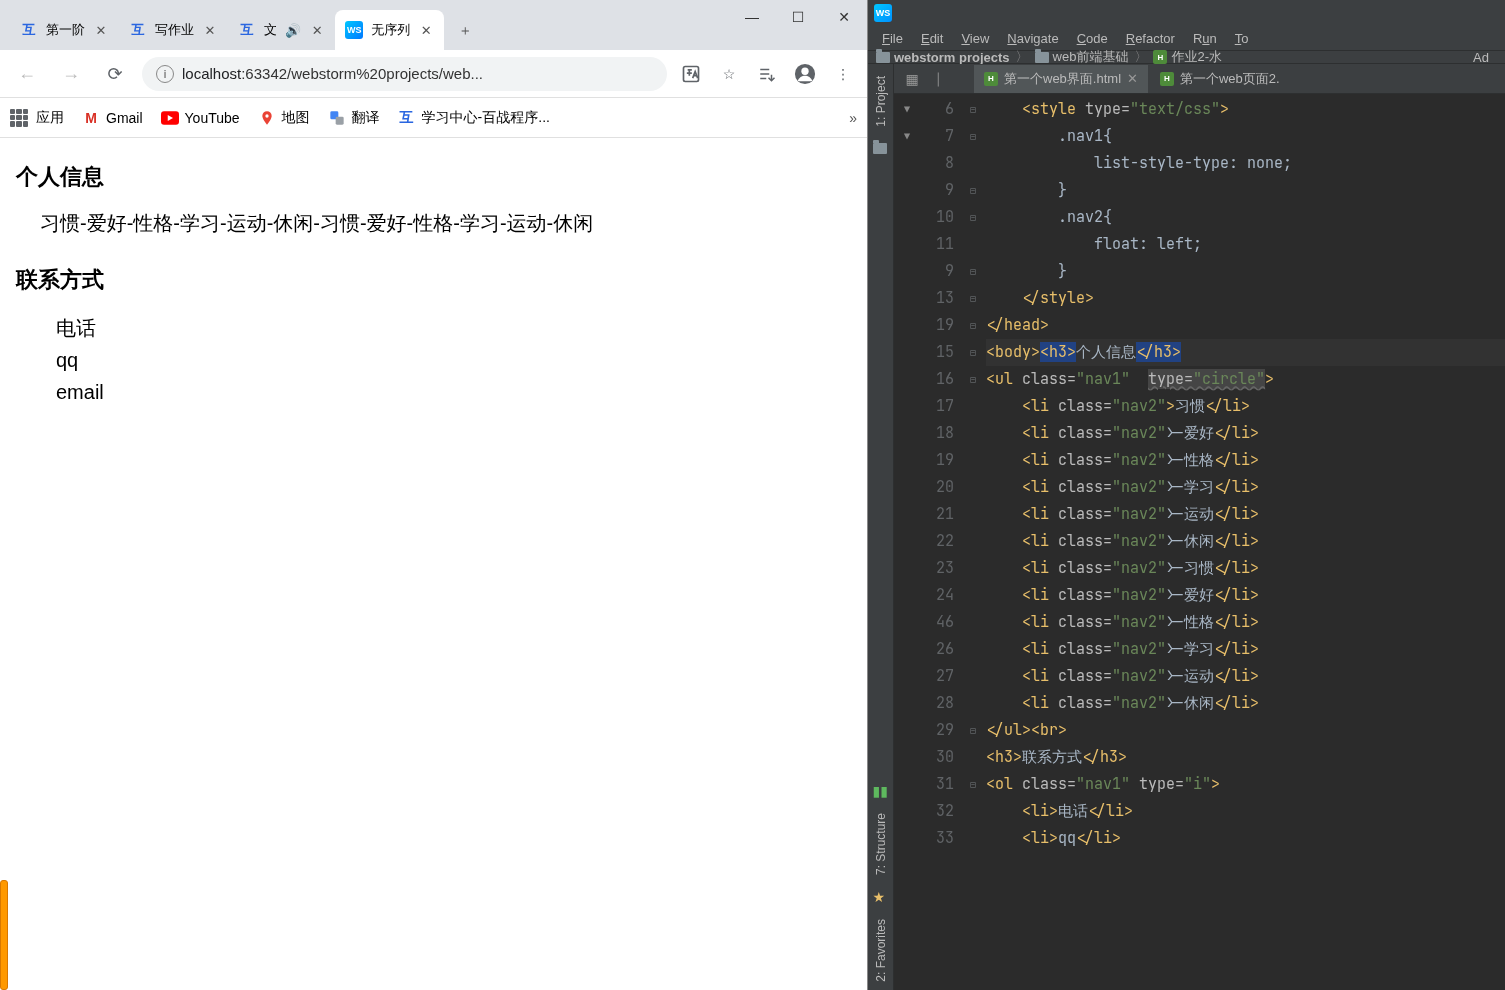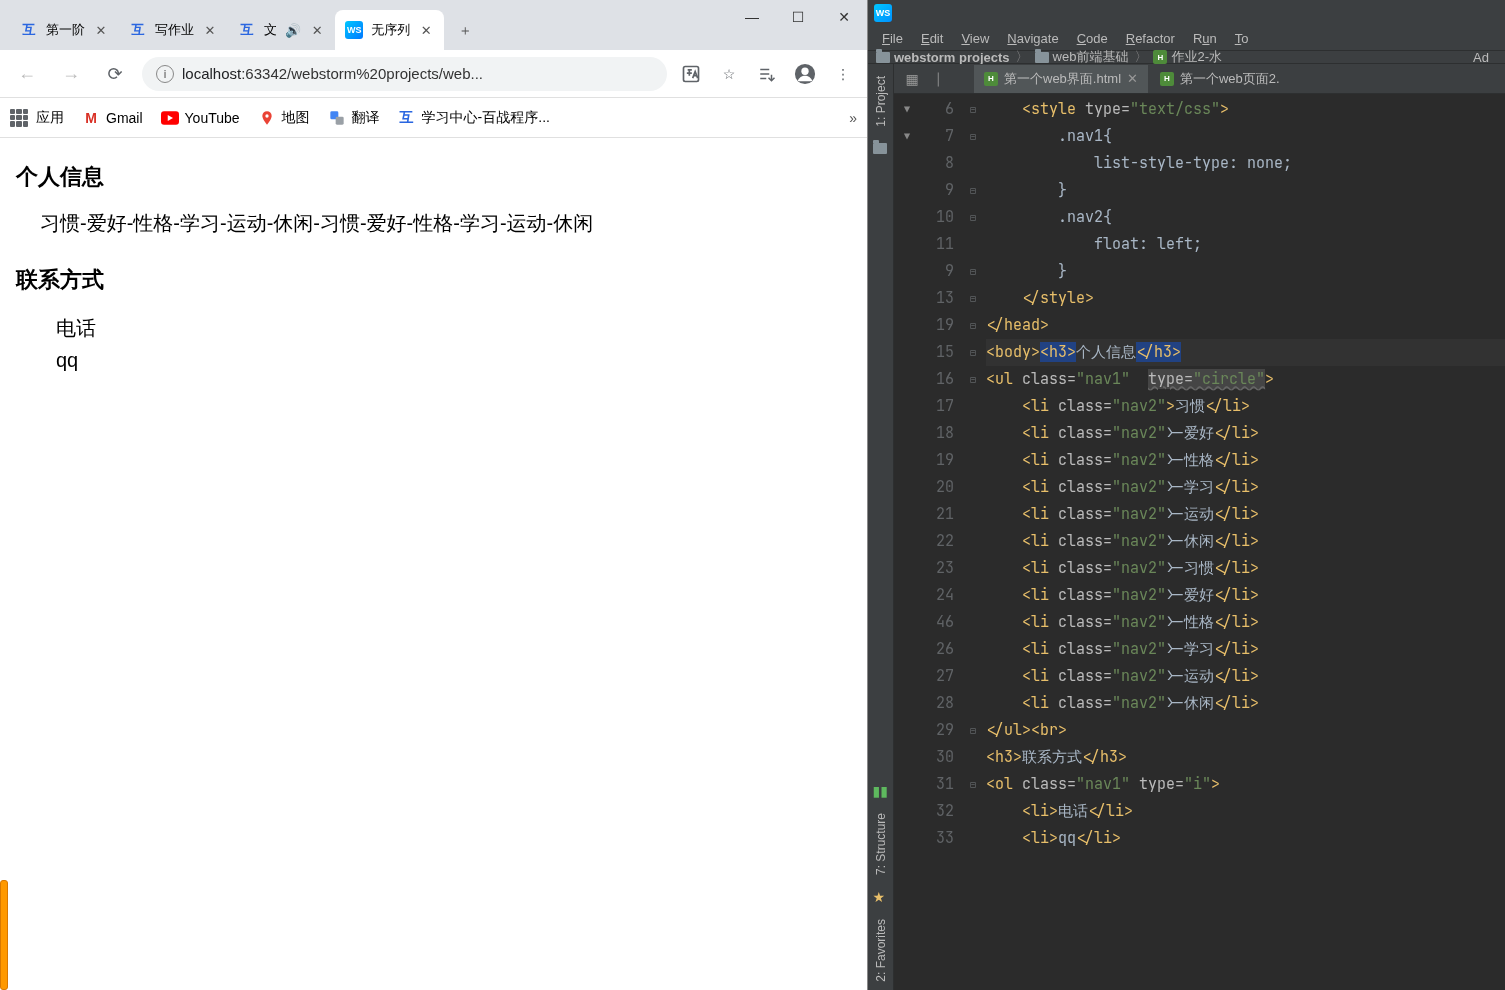--- a/index.html
+++ b/index.html
@@ -210,20 +210,21 @@
       <div class="bm-more">»</div>
     </div>
 
     <div class="page-content">
       <h3>个人信息</h3>
       <div class="horiz-list">习惯-爱好-性格-学习-运动-休闲-习惯-爱好-性格-学习-运动-休闲</div>
       <h3>联系方式</h3>
       <div class="vert-list">
         <div>电话</div>
         <div>qq</div>
+        <div>email</div>
       </div>
     </div>
     <div class="scroll-ind"></div>
   </div>
 
   <div class="ide">
     <div class="ide-titlebar">
       <span class="ide-logo">WS</span>
     </div>
     <div class="ide-menu">

